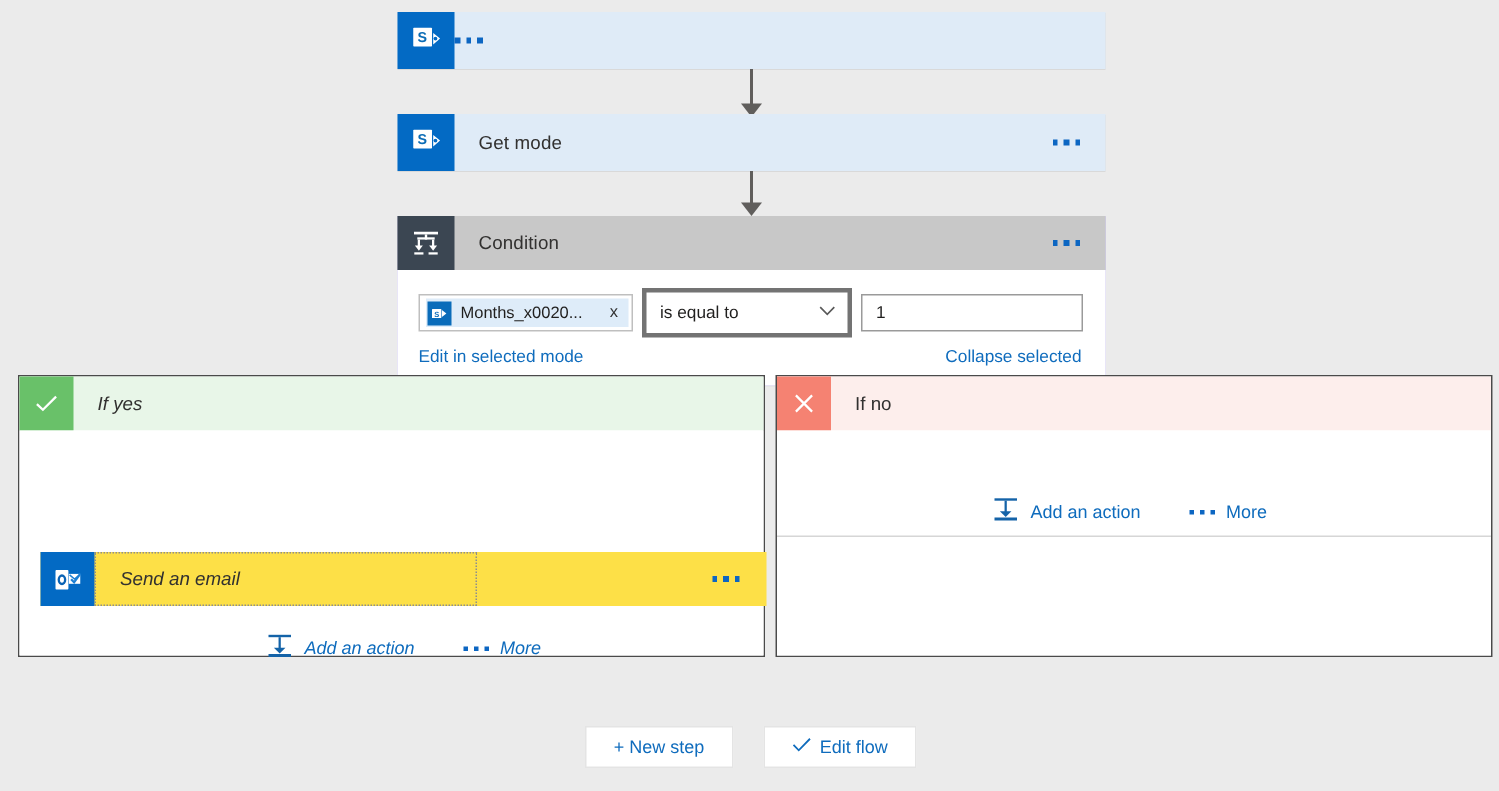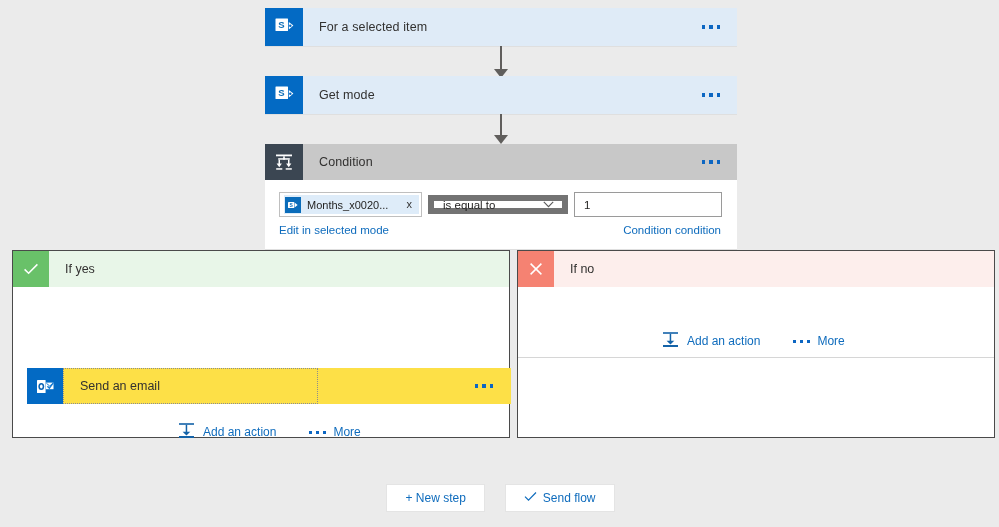--- a/index.html
+++ b/index.html
@@ -122,22 +122,22 @@
     padding-left: 6px;
     white-space: nowrap; overflow: hidden;
     flex: 1 1 auto;
   }
   .token-x {
     font-size: 11px; color: #333; padding: 0 3px 0 4px;
     flex: 0 0 auto; line-height: 1;
   }
 
   .op-select {
-    width: 140px; height: 19px;
-    border: 6px solid #737373;
+    width: 140px; height: 33px;
+    border: 3px solid #737373;
     background: #fff;
     display: flex; align-items: center;
     justify-content: space-between;
     padding: 0 8px 0 9px;
     font-size: 11.5px; color: #201f1e;
   }
   .chev { color: #5a5a5a; font-size: 10px; line-height: 1; }
 
   .val-input {
     width: 148px; height: 25px;
@@ -231,21 +231,20 @@
 
 <div class="node-card" id="node-1" style="left:265px; top:8px; width:472px; height:38px;">
   <div class="node-icon">
     <svg width="21" height="21" viewBox="0 0 21 21">
       <rect x="1.5" y="1.5" width="12.5" height="12.5" rx="0.5" fill="#ffffff"></rect>
       <text x="7.5" y="11.3" font-family="Liberation Sans, sans-serif" font-size="9.5" font-weight="bold" fill="#0b6cb6" text-anchor="middle">S</text>
       <path d="M14.8 5.0 L19.4 8.6 L14.8 12.6 Z" fill="#ffffff"></path>
       <circle cx="16.3" cy="8.7" r="1.25" fill="#036ac4"></circle>
     </svg>
   </div>
-  <div class="node-title">For a selected item</div>
   <div class="node-ellipsis">
     <span class="dots">
         <i></i>
         <i></i>
         <i></i>
       </span>
   </div>
 </div>
 
 <div class="connector" style="left:494px; top:46px; height:32px;">
@@ -328,26 +327,26 @@
         </span>
       </div>
 
       <div class="val-input">
         <span>1</span>
       </div>
     </div>
 
     <div class="cond-links">
       <span class="lnk">Edit in selected mode</span>
-      <span class="lnk">Condition condition</span>
-    </div>
-  </div>
-</div>
-
-<div class="branch yes" id="branch-yes" style="left:12px; top:250px; width:498px; height:188px;">
+      <span class="lnk">Collapse selected</span>
+    </div>
+  </div>
+</div>
+
+<div class="branch yes" id="branch-yes" style="left:12px; top:250px; width:498px; height:188px;font-style:italic;">
   <div class="branch-header">
     <div class="branch-badge">
       <svg width="20" height="20" viewBox="0 0 20 20">
         <path d="M3.6 10.4 L7.6 14.2 L16.4 5.4" stroke="#ffffff" stroke-width="1.5" fill="none"></path>
       </svg>
     </div>
     <div class="branch-label">If yes</div>
   </div>
 
   <div class="branch-body" style="height:150px;">
@@ -436,15 +435,15 @@
 <div class="footer">
   <div class="fbtn">
     <span>+ New step</span>
   </div>
   <div class="fbtn">
     <span>
       <svg width="13" height="11" viewBox="0 0 13 11">
         <path d="M1 5.6 L4.5 9.2 L12 1.5" stroke="#0f6cbd" stroke-width="1.2" fill="none"></path>
       </svg>
     </span>
-    <span>Send flow</span>
+    <span>Edit flow</span>
   </div>
 </div>
 
 </body></html>

